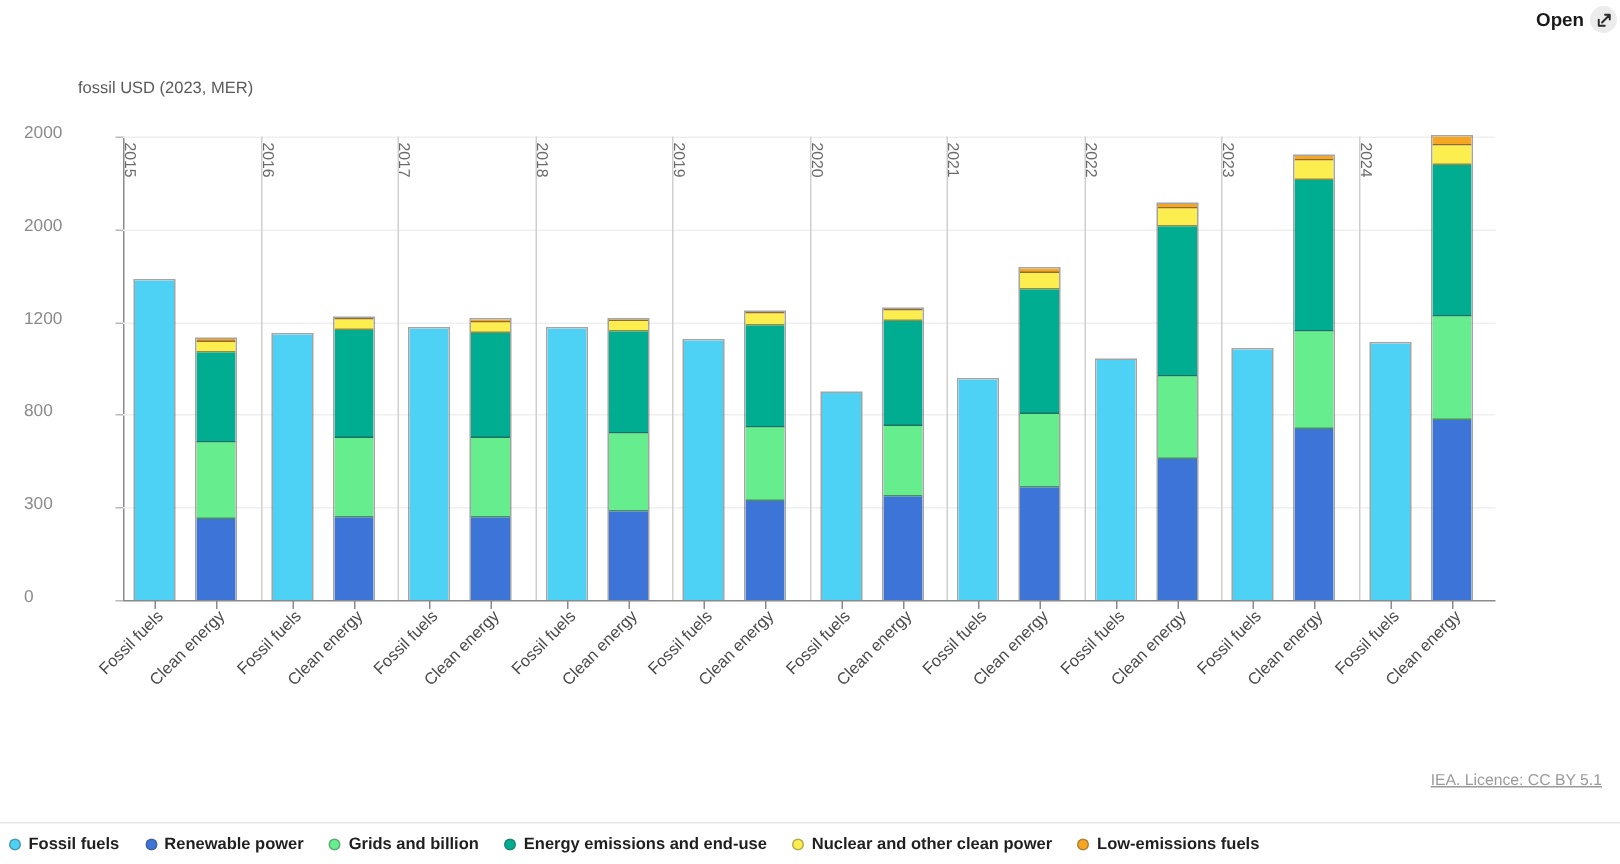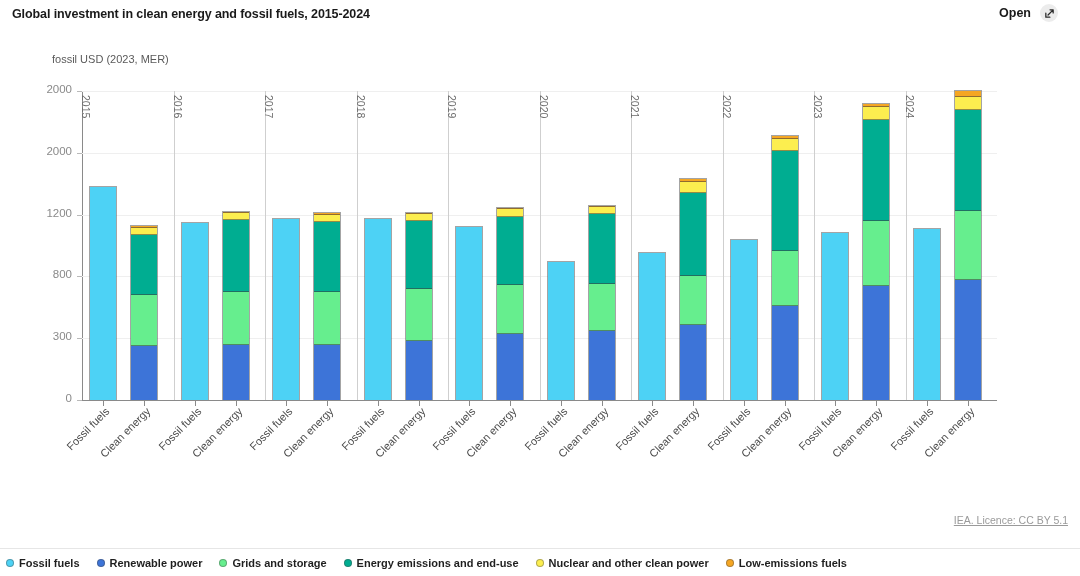--- a/index.html
+++ b/index.html
@@ -11,22 +11,22 @@
   }
   #root { position: relative; width: 1080px; height: 576px; }
 
   
   .hdr-title {
     position: absolute; left: 12px; top: 7px;
     font-size: 12.5px; font-weight: bold; color: #1a1a1a;
     letter-spacing: -0.1px; white-space: nowrap;
   }
   .open-wrap {
-    position: absolute; right: 22px; top: 4px;
-    display: flex; align-items: center; gap: 9px; cursor: pointer;
+    position: absolute; right: 2px; top: 4px;
+    display: flex; align-items: center; gap: 4px; cursor: pointer;
   }
   .open-label { font-size: 12.5px; font-weight: bold; color: #1a1a1a; }
   .open-circle {
     width: 18px; height: 18px; border-radius: 50%;
     background: #ececec; display: flex; align-items: center; justify-content: center;
   }
 
   
   .subtitle {
     position: absolute; left: 52px; top: 53px;
@@ -46,21 +46,21 @@
   .axis-line-x {
     position: absolute; left: 0; bottom: -1px; width: 915px; height: 1.5px;
     background: #8a8a8a;
   }
   .gridline {
     position: absolute; left: 0; width: 915px; height: 1px;
     background: #efefef;
   }
   .ytick-label {
     position: absolute; right: 1086px; 
-    font-size: 11.5px; color: #8a8a8a; text-align: right;
+    font-size: 11.5px; color: #8a8a8a; 
     white-space: nowrap;
   }
   .ytick-mark {
     position: absolute; left: -5px; width: 5px; height: 1px; background: #b9b9b9;
   }
   .group-sep {
     position: absolute; top: 0; width: 1px; height: 309px; background: #cfcfcf;
   }
   .year-label {
     position: absolute; top: 4px;
@@ -112,21 +112,20 @@
     border: 0.8px solid rgba(70,70,70,0.4);
     flex: 0 0 auto;
   }
   .legend-text { font-size: 11px; font-weight: bold; color: #1f1f1f; white-space: nowrap; }
 </style>
 </head>
 <body>
 
 <div id="root">
 
-  <div class="hdr-title">Global investment in clean energy and fossil fuels, 2015-2024</div>
 
   <div class="open-wrap">
     <span class="open-label">Open</span>
     <span class="open-circle">
       <svg width="11" height="11" viewBox="0 0 12 12">
         <path d="M4.4 7.6 L10 2 M10 2 L6.6 2 M10 2 L10 5.4" stroke="#2a2a2a" stroke-width="1.4" fill="none" stroke-linecap="round"></path>
         <path d="M2 5.6 L2 10 L6.4 10" stroke="#2a2a2a" stroke-width="1.4" fill="none" stroke-linecap="round" stroke-linejoin="round"></path>
       </svg>
     </span>
   </div>
@@ -320,21 +319,21 @@
       <div class="legend-item">
         <span class="legend-dot" style="background: rgb(77, 210, 245);"></span>
         <span class="legend-text">Fossil fuels</span>
       </div>
       <div class="legend-item">
         <span class="legend-dot" style="background: rgb(61, 116, 216);"></span>
         <span class="legend-text">Renewable power</span>
       </div>
       <div class="legend-item">
         <span class="legend-dot" style="background: rgb(102, 238, 142);"></span>
-        <span class="legend-text">Grids and storage</span>
+        <span class="legend-text">Grids and billion</span>
       </div>
       <div class="legend-item">
         <span class="legend-dot" style="background: rgb(0, 173, 145);"></span>
         <span class="legend-text">Energy emissions and end-use</span>
       </div>
       <div class="legend-item">
         <span class="legend-dot" style="background: rgb(252, 238, 79);"></span>
         <span class="legend-text">Nuclear and other clean power</span>
       </div>
       <div class="legend-item">

